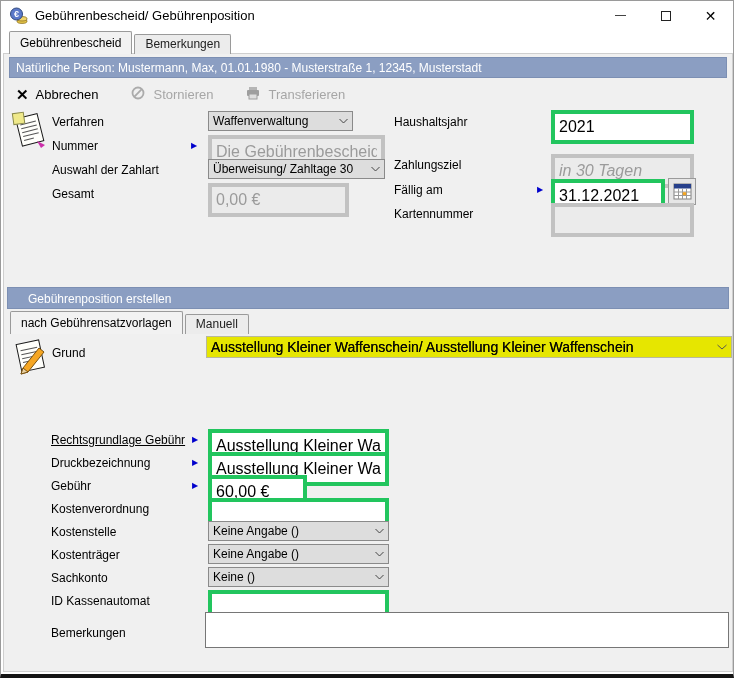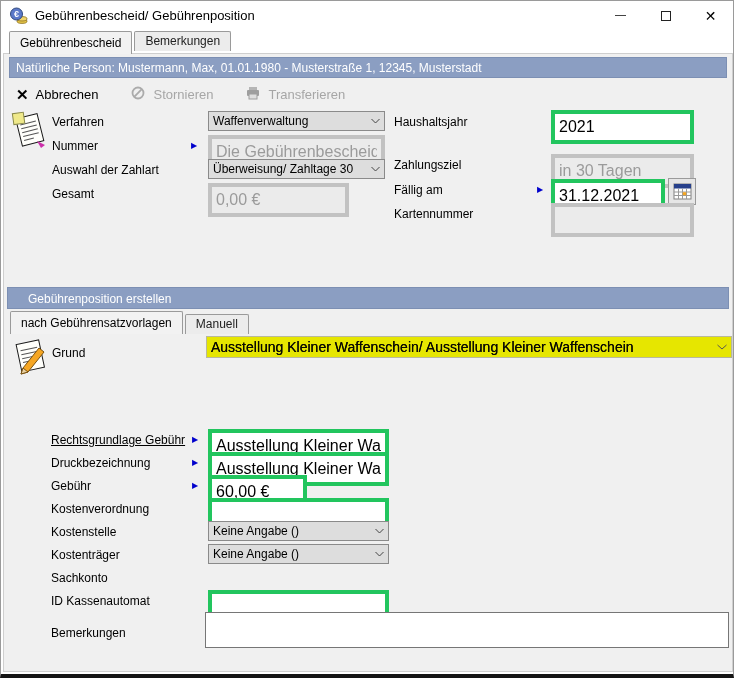--- a/index.html
+++ b/index.html
@@ -12,21 +12,21 @@
   .titlebar { position:absolute; left:0; top:0; width:100%; height:29px; background:#fff; }
   .title-icon { position:absolute; left:9px; top:6px; width:18px; height:18px; }
   .title-text { position:absolute; left:34px; top:7px; font-size:13px; color:#000; }
   .win-btns { position:absolute; right:0; top:0; height:29px; display:flex; }
   .winbtn { width:45px; height:29px; display:flex; align-items:center; justify-content:center; font-size:13px; color:#000; }
   .min-glyph { width:11px; height:1px; background:#444; display:block; }
   .max-glyph { width:10px; height:10px; border:1px solid #222; display:block; }
   .close-glyph { font-size:14px; line-height:1; }
 
   
-  .tabstrip1 { position:absolute; left:8px; top:30px; display:flex; z-index:3; }
+  .tabstrip1 { position:absolute; left:8px; top:30px; display:flex; align-items:flex-end; z-index:3; }
   .tab { font-size:12px; padding:0 10px; border:1px solid #9a9a9a; border-bottom:none;
          border-radius:2px 2px 0 0; white-space:nowrap; }
   .tab.active { background:#f2f2f2; height:23px; line-height:22px; position:relative; z-index:4; }
   .tab.inactive { background:#ececec; height:20px; line-height:19px; margin-left:2px; color:#222; }
 
   
   .tabpage { position:absolute; left:2px; top:52px; width:730px; height:619px;
              background:#f0f0f0; border:1px solid #cfcfcf; }
 
   .person-bar { position:absolute; left:5px; top:3px; width:718px; height:21px;
@@ -140,21 +140,21 @@
           <line x1="12" y1="21" x2="28" y2="21" stroke="#555"></line>
           <line x1="12" y1="25" x2="28" y2="25" stroke="#555"></line>
           <line x1="12" y1="29" x2="22" y2="29" stroke="#555"></line>
         </g>
         <rect x="3" y="3" width="11" height="11" fill="#efe98a" stroke="#8a8a4a" transform="rotate(-8 8 8)"></rect>
         <path d="M27 31 l8 4 -4 3 z" fill="#cc2faa"></path>
       </svg>
     </span>
 
     <span class="lbl" style="left:48px; top:61px;">Verfahren</span>
-    <div class="dd" style="left:204px; top:57px; width:177px;">
+    <div class="dd" style="left:204px; top:57px; width:145px;">
       <span class="dd-text">Waffenverwaltung</span>
       <span class="chev">
           <svg width="9" height="6">
             <path d="M0.5 1 L4.5 5 L8.5 1" stroke="#444" fill="none"></path>
           </svg>
         </span>
     </div>
 
     <span class="lbl" style="left:48px; top:85px;">Nummer</span>
     <span class="arrow" style="left:187px; top:87px;">▶</span>
@@ -170,21 +170,21 @@
         </span>
     </div>
 
     <span class="lbl" style="left:48px; top:133px;">Gesamt</span>
     <input class="tin dis" style="left: 204px; top: 129px; width: 141px;" disabled="" value="0,00 €">
 
     <span class="lbl" style="left:390px; top:61px;">Haushaltsjahr</span>
     <input class="tin" style="left: 547px; top: 56px; width: 143px;" value="2021">
 
     <span class="lbl" style="left:390px; top:104px;">Zahlungsziel</span>
-    <input class="tin dis" style="left: 547px; top: 100px; width: 143px;" disabled="" value="in 30 Tagen">
+    <input class="tin dis" style="left: 547px; top: 100px; width: 143px; font-style: italic;" disabled="" value="in 30 Tagen">
 
     <span class="lbl" style="left:390px; top:129px;">Fällig am</span>
     <span class="arrow" style="left:533px; top:131px;">▶</span>
     <input class="tin" style="left: 547px; top: 125px; width: 114px;" value="31.12.2021">
     <span class="cal-btn">
       <svg width="19" height="17" viewBox="0 0 19 17">
         <rect x="1" y="1" width="17" height="15" fill="#fff" stroke="#808080"></rect>
         <rect x="1" y="1" width="17" height="4.5" fill="#27408b"></rect>
         <line x1="1" y1="9" x2="18" y2="9" stroke="#9a9a9a"></line>
         <line x1="1" y1="12.5" x2="18" y2="12.5" stroke="#9a9a9a"></line>
@@ -258,20 +258,28 @@
     <div class="dd" style="left:204px; top:490px; width:181px;">
       <span class="dd-text">Keine Angabe ()</span>
       <span class="chev">
           <svg width="9" height="6">
             <path d="M0.5 1 L4.5 5 L8.5 1" stroke="#444" fill="none"></path>
           </svg>
         </span>
     </div>
 
     <span class="lbl" style="left:47px; top:517px;">Sachkonto</span>
+    <div class="dd" style="left:204px; top:513px; width:181px;">
+      <span class="dd-text">Keine ()</span>
+      <span class="chev">
+          <svg width="9" height="6">
+            <path d="M0.5 1 L4.5 5 L8.5 1" stroke="#444" fill="none"></path>
+          </svg>
+        </span>
+    </div>
 
     <span class="lbl" style="left:47px; top:540px;">ID Kassenautomat</span>
     <input class="tin" style="left: 204px; top: 536px; width: 181px;" value="">
 
     <span class="lbl" style="left:47px; top:572px;">Bemerkungen</span>
     <textarea class="bem" style=""></textarea>
 
   </div>
 </div>
 

